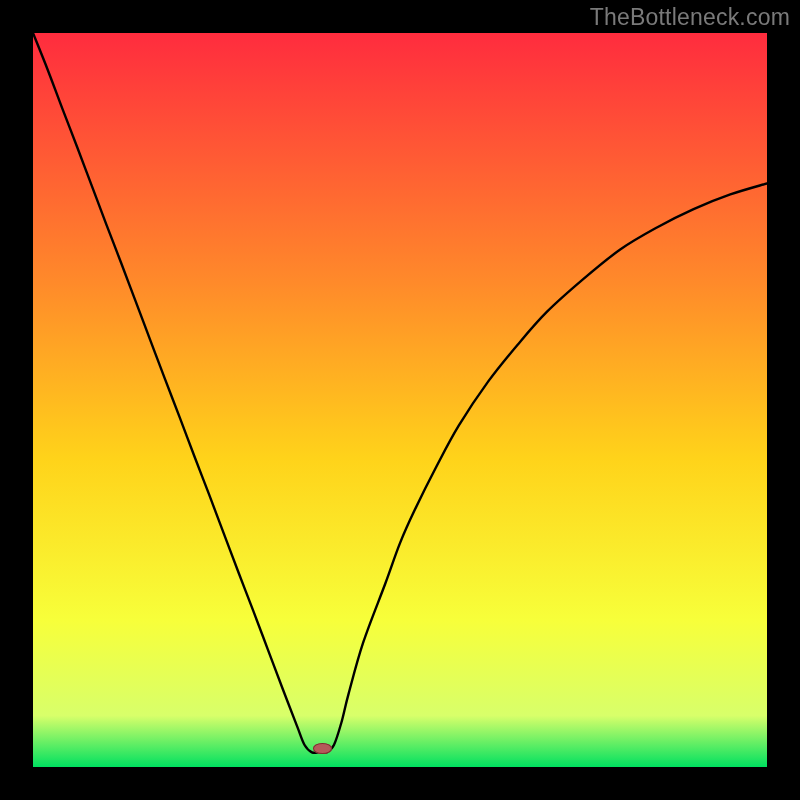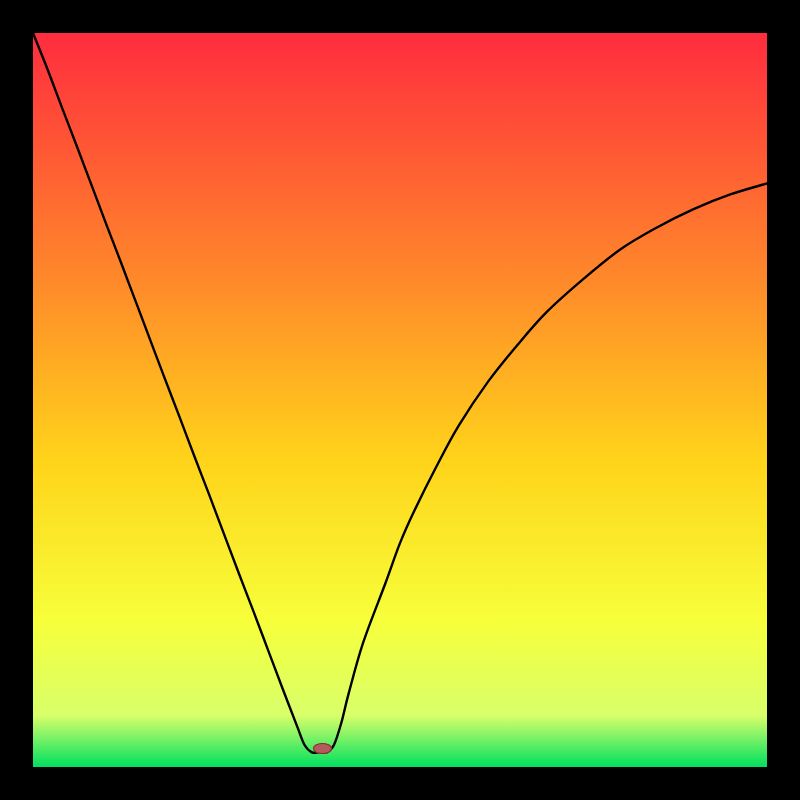--- a/index.html
+++ b/index.html
@@ -53,20 +53,21 @@
     font-size: 23px;
     letter-spacing: 0.2px;
     font-weight: 400;
   }
 </style>
 </head>
 <body>
 
 <div class="frame">
 
+  <div class="watermark">TheBottleneck.com</div>
 
   <div class="plot">
 
     <svg class="gradient" viewBox="0 0 100 100" preserveAspectRatio="none">
       <defs>
         <linearGradient id="bg" x1="0" y1="0" x2="0" y2="1">
           <stop offset="0" stop-color="#ff2c3e"></stop>
           <stop offset="0.34" stop-color="#ff8a2a"></stop>
           <stop offset="0.58" stop-color="#ffd31a"></stop>
           <stop offset="0.80" stop-color="#f7ff3a"></stop>

